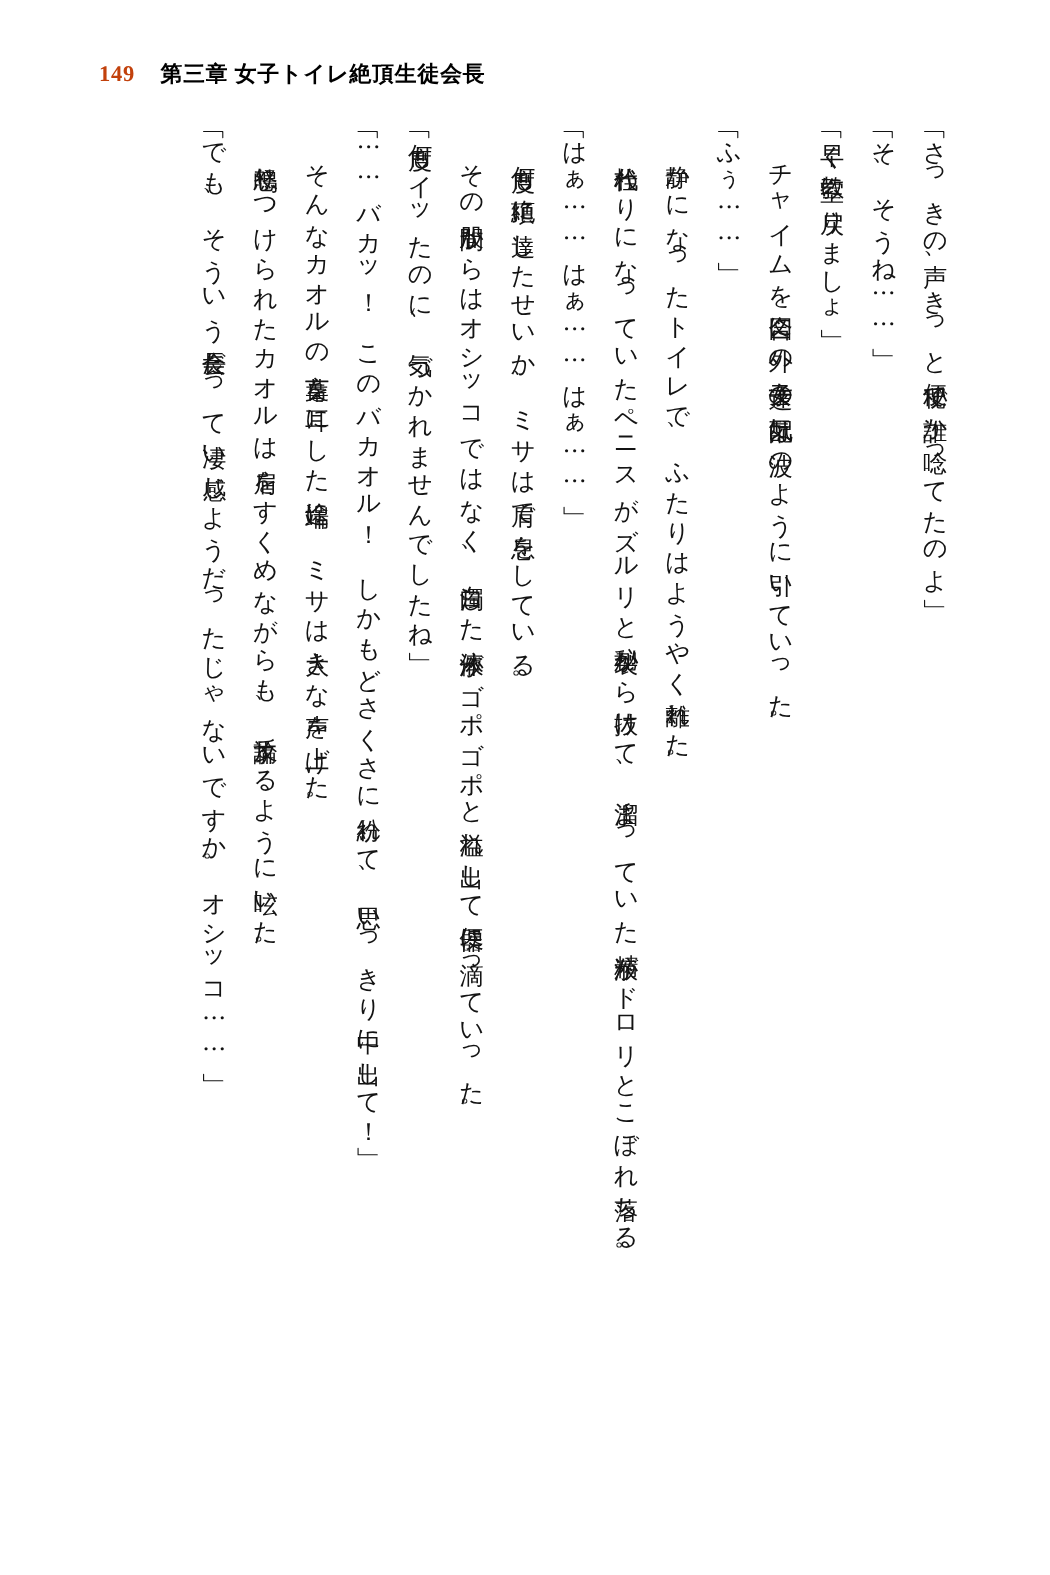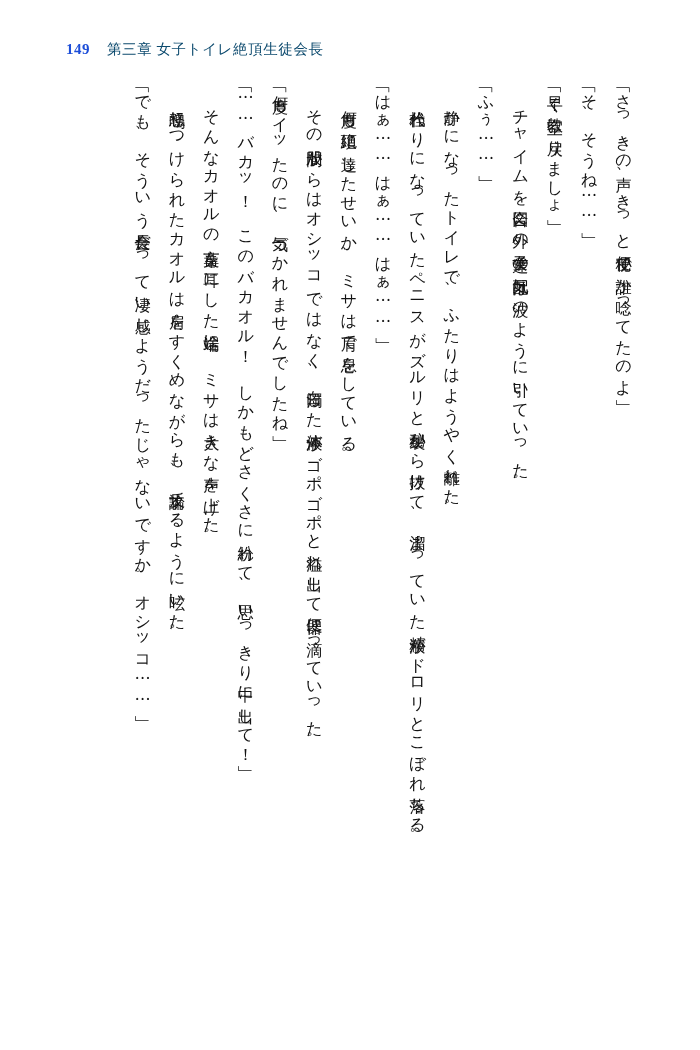--- a/index.html
+++ b/index.html
@@ -33,28 +33,28 @@
     display: flex;
     align-items: baseline;
     justify-content: flex-start;
     padding-left: 66px;
     box-sizing: border-box;
   }
   .page-number {
     font-size: 15px;
     font-weight: bold;
     letter-spacing: 0.5px;
-    color: #1d4ed8;
+    color: #c2410c;
   }
   .chapter-title {
     font-size: 14.5px;
-    font-weight: normal;
+    font-weight: bold;
     margin-left: 17px;
     letter-spacing: 0.6px;
-    color: #0c4a6e;
+    color: #000000;
   }
   
   .body-area {
     position: absolute;
     top: 82px;
     left: 60px;
     width: 580px;
     height: 880px;
   }
   .vtext {

